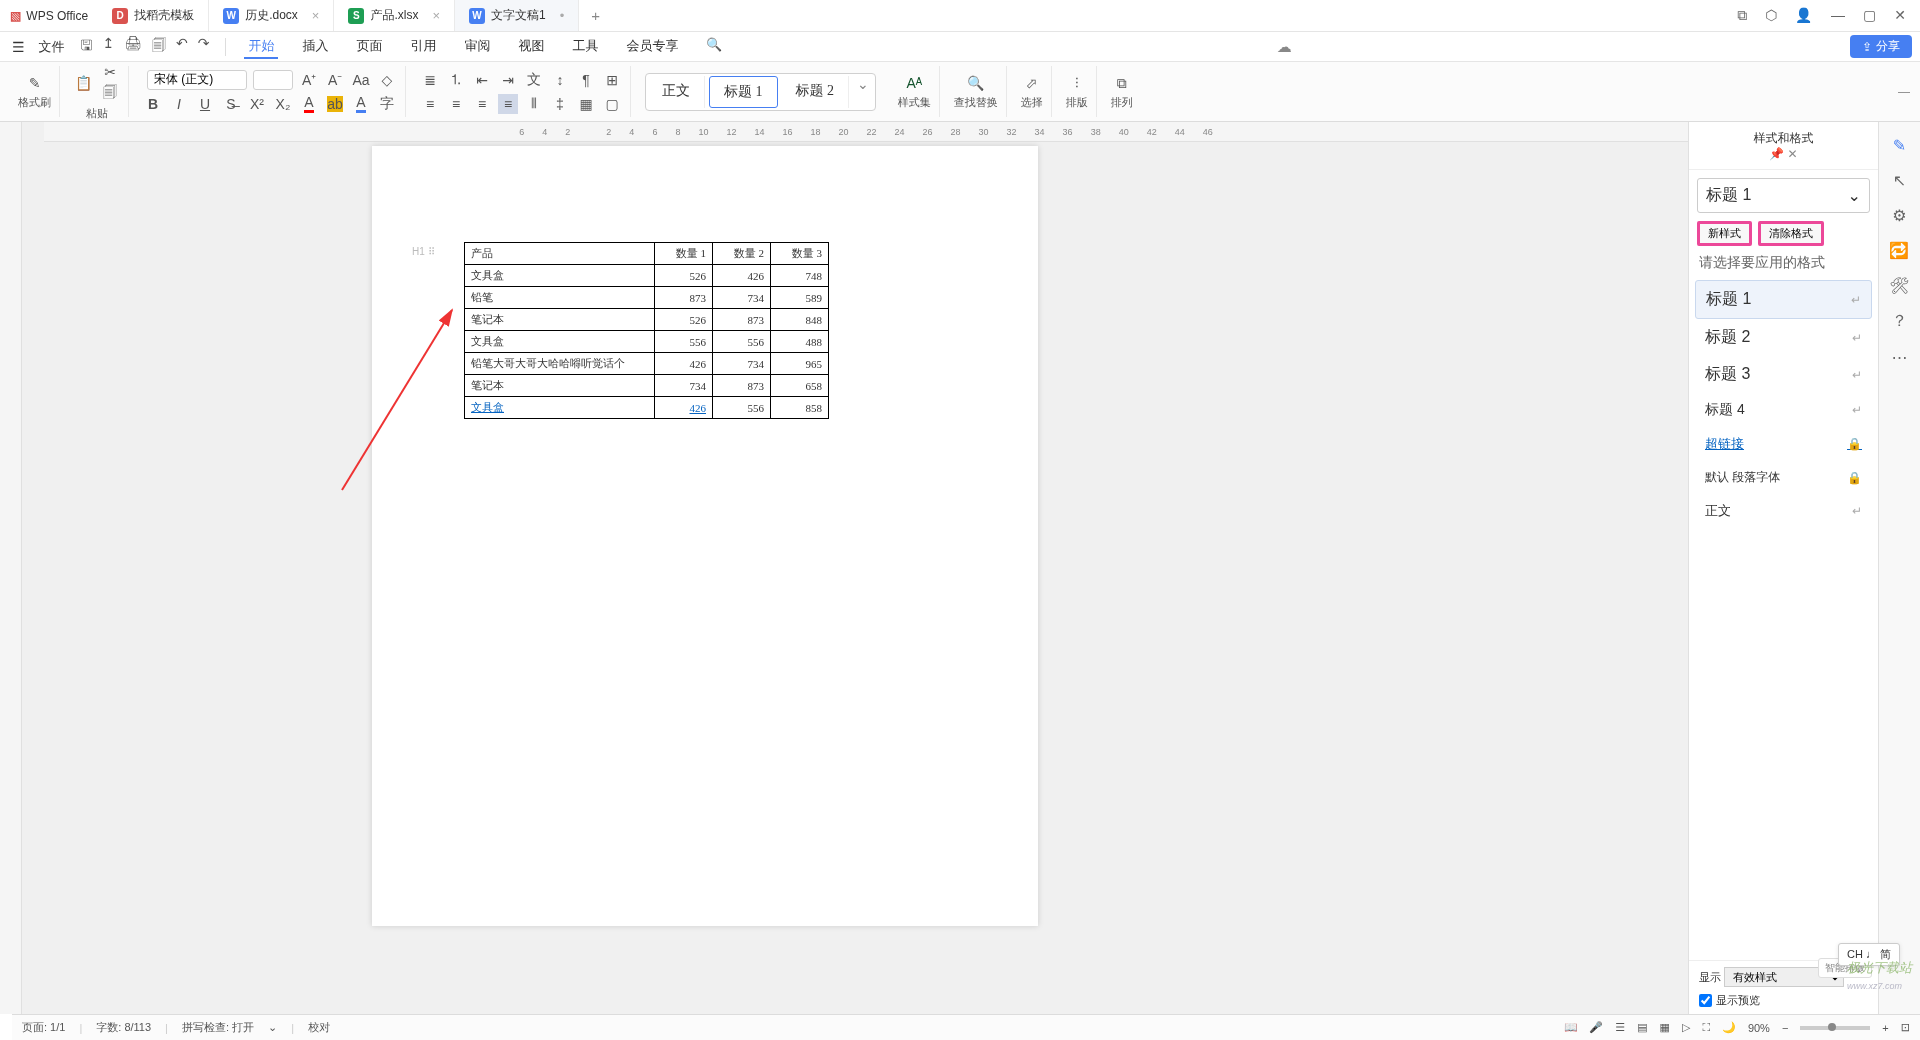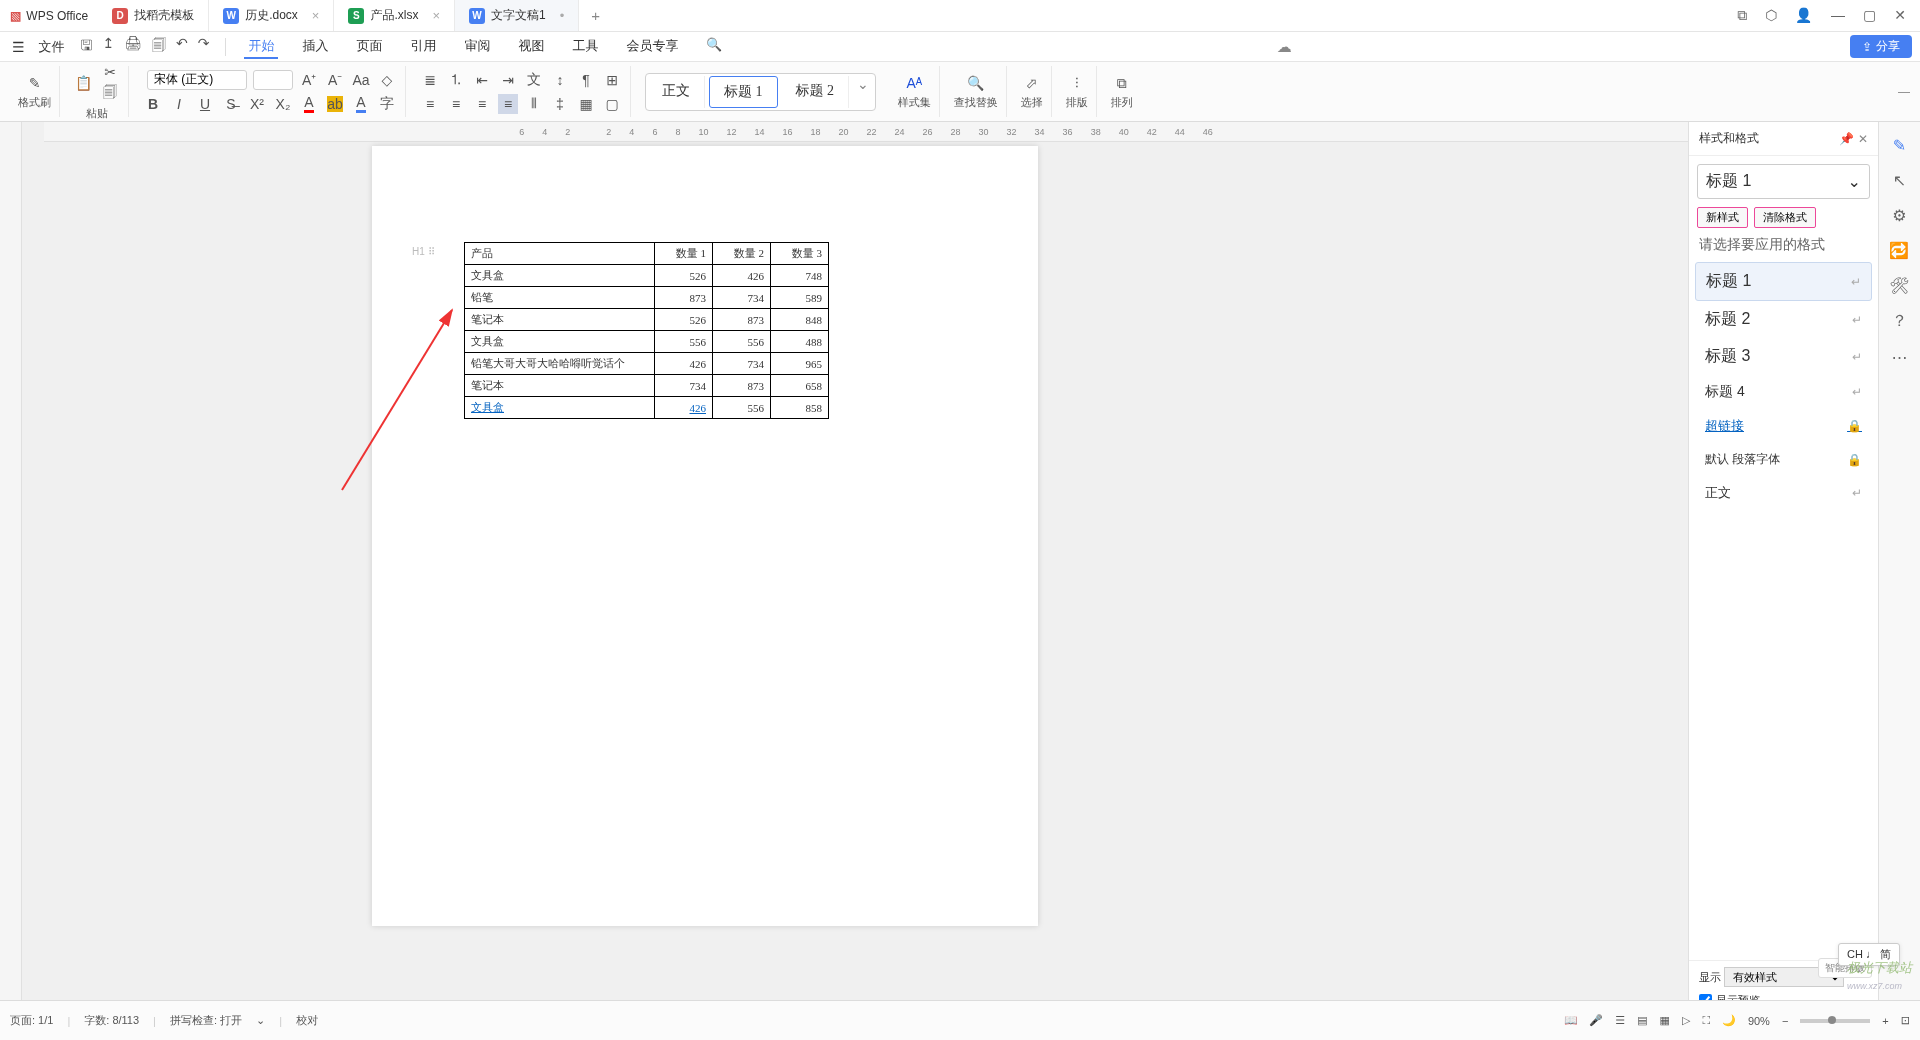--- a/index.html
+++ b/index.html
@@ -43,37 +43,37 @@
 .page{position:absolute;top:24px;left:350px;width:666px;height:780px;background:#fff;box-shadow:0 0 6px rgba(0,0,0,0.15);padding:80px 92px;}
 .doc-title{font-family:"SimSun",serif;font-size:36px;background:#d9d9d9;padding:6px 0;display:inline-block;}
 .htag{position:absolute;left:40px;top:100px;color:#bbb;font-size:10px;}
 .tbl{border-collapse:collapse;margin-top:16px;}
 .tbl td{border:1px solid #000;padding:3px 6px;font-size:11px;font-family:"SimSun",serif;}
 .tbl td.num{text-align:right;width:58px;}
 .tbl td.prod{width:190px;}
 .tbl .link{color:#0563c1;text-decoration:underline;}
 .arrow{position:absolute;pointer-events:none;}
 .sidepanel{width:190px;background:#fff;border-left:1px solid #e0e0e0;display:flex;flex-direction:column;}
-.sp-head{padding:8px 10px;border-bottom:1px solid #eee;display:flex;align-items:center;justify-content:space-between;font-size:12px;}
+.sp-head{padding:8px 10px;border-bottom:1px solid #eee;display:flex;align-items:center;justify-content:space-between;font-size:12px;flex-direction:column;}
 .sp-head .pin{color:#888;}
 .sp-style-sel{margin:8px;border:1px solid #ccc;border-radius:3px;padding:6px 8px;font-family:"SimSun",serif;font-size:16px;display:flex;justify-content:space-between;align-items:center;}
 .sp-btns{display:flex;gap:6px;padding:0 8px;}
-.sp-btns button{border:1px solid #ec4899;background:#f8f8f8;padding:2px 8px;font-size:11px;border-radius:2px;}
+.sp-btns button{border:3px solid #ec4899;background:#f8f8f8;padding:2px 8px;font-size:11px;border-radius:2px;}
 .sp-hint{padding:8px 10px;font-size:14px;color:#666;}
 .sp-list{flex:1;overflow:auto;padding:0 6px;}
 .sp-item{padding:8px 10px;font-family:"SimSun",serif;font-size:16px;border-radius:3px;display:flex;justify-content:space-between;align-items:center;cursor:pointer;}
 .sp-item.sel{background:#eef3fb;border:1px solid #c9d8ee;}
 .sp-item .ret{color:#aaa;font-size:12px;}
 .sp-item.link-style{color:#0563c1;text-decoration:underline;font-size:13px;}
 .sp-foot{padding:6px 10px;font-size:11px;border-top:1px solid #eee;}
 .sp-foot select{border:1px solid #ccc;padding:2px 4px;font-size:11px;width:120px;}
 .sp-chk{display:flex;align-items:center;gap:4px;margin-top:6px;}
 .rail{width:42px;background:#f8f8f8;border-left:1px solid #e0e0e0;display:flex;flex-direction:column;align-items:center;gap:16px;padding-top:14px;}
 .rail span{color:#666;font-size:16px;cursor:pointer;}
-.statusbar{position:absolute;bottom:0;left:0;right:0;height:40px;background:#fbfbfb;border-top:1px solid #dcdcdc;display:flex;align-items:center;padding:0 10px;font-size:11px;color:#555;gap:14px;margin-top:41px;}
+.statusbar{position:absolute;bottom:0;left:12px;right:0;height:26px;background:#fbfbfb;border-top:1px solid #dcdcdc;display:flex;align-items:center;padding:0 10px;font-size:11px;color:#555;gap:14px;margin-top:41px;}
 .statusbar .sep{color:#ccc;}
 .statusbar .right{margin-left:auto;display:flex;gap:12px;align-items:center;}
 .ime-float{position:absolute;right:20px;bottom:48px;background:#fff;border:1px solid #ccc;padding:3px 8px;font-size:11px;box-shadow:0 1px 4px rgba(0,0,0,0.1);border-radius:3px;}
 .watermark{position:absolute;right:8px;bottom:22px;font-size:13px;color:#8fb86e;font-style:italic;opacity:0.8;}
 .smart-float{position:absolute;right:48px;bottom:36px;font-size:10px;color:#888;border:1px solid #ddd;padding:2px 6px;border-radius:3px;background:#fefefe;}
 </style>
 </head>
 <body>
 
 <div class="titlebar">
@@ -214,21 +214,21 @@
   </div>
   <div class="rgroup noborder">
     <div class="style-select">
       <span class="sitem">正文</span>
       <span class="sitem sel">标题 1</span>
       <span class="sitem">标题 2</span>
       <span class="sitem" style="border:none;padding:0 4px;color:#888">⌄</span>
     </div>
   </div>
   <div class="rgroup">
-    <span class="ic" style="color:#1d4ed8">Aᴬ</span>
+    <span class="ic" style="color:#14532d">Aᴬ</span>
     <span class="label">样式集</span>
   </div>
   <div class="rgroup">
     <span class="ic">🔍</span>
     <span class="label">查找替换</span>
   </div>
   <div class="rgroup">
     <span class="ic">⬀</span>
     <span class="label">选择</span>
   </div>

